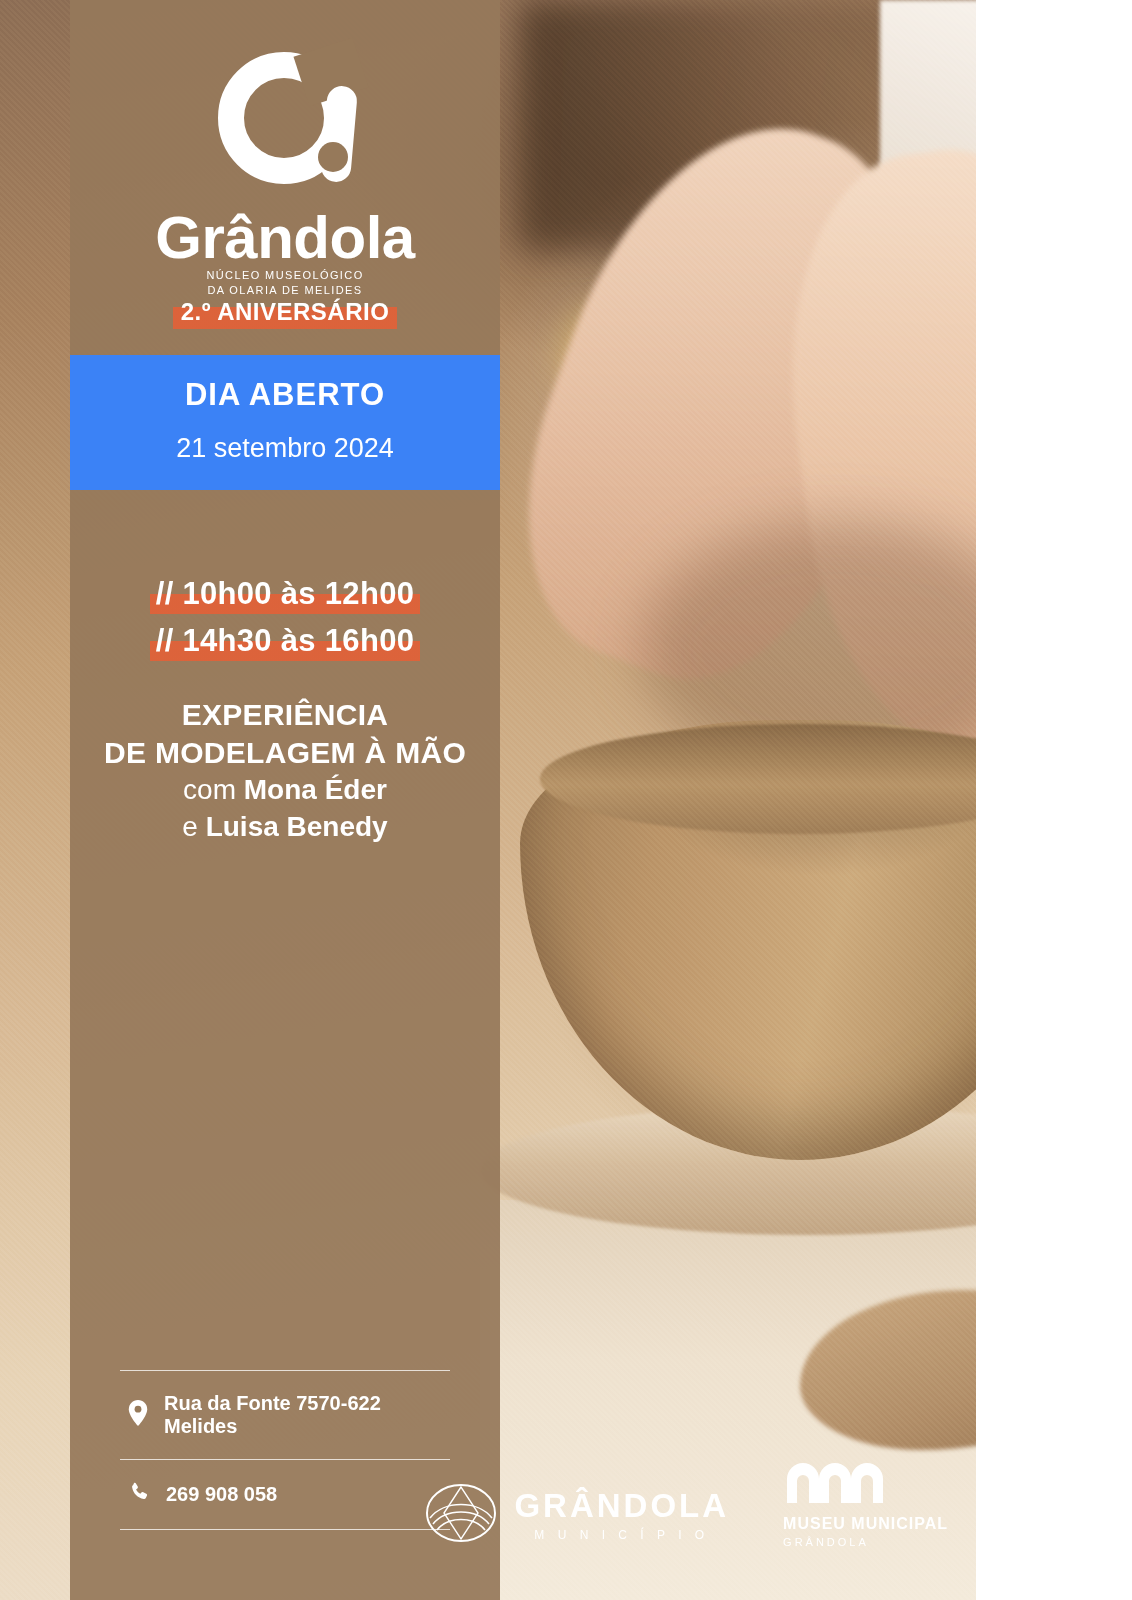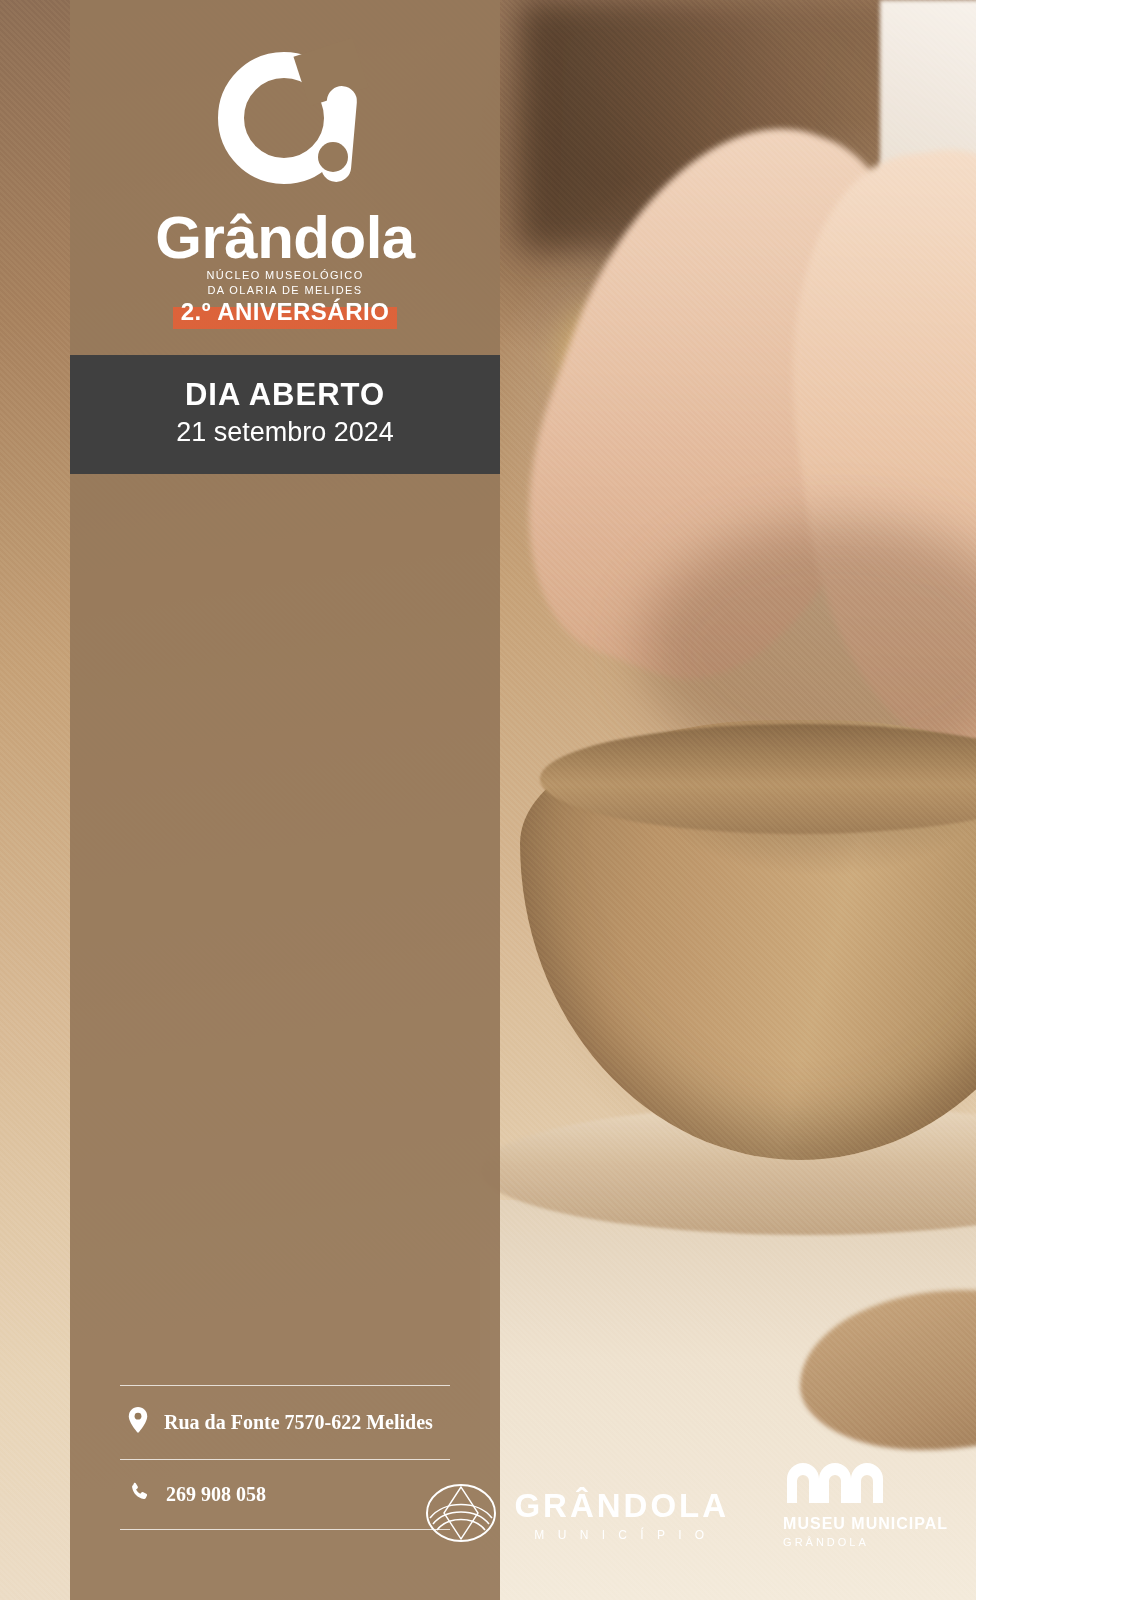--- a/index.html
+++ b/index.html
@@ -191,31 +191,31 @@
     font-weight: bold;
     letter-spacing: 0.5px;
     background: linear-gradient(to top, rgba(226,97,56,0.92) 0 22px, rgba(0,0,0,0) 22px);
     padding: 0 8px 3px 8px;
   }
 
   
   .band {
     margin-top: 26px;
     width: 430px;
-    background: #404040;
+    background: #3b82f6;
     text-align: center;
     padding: 22px 0 26px 0;
   }
   .band .b-title {
     font-size: 31px;
     font-weight: bold;
     letter-spacing: 1px;
   }
   .band .b-date {
-    margin-top: 4px;
+    margin-top: 20px;
     font-size: 27px;
   }
 
   
   .block1 { margin-top: 86px; width: 100%; text-align: center; }
   .time-line {
     display: inline-block;
     font-size: 31px;
     font-weight: bold;
     letter-spacing: 0.3px;
@@ -237,21 +237,20 @@
   .body-line b { font-weight: bold; }
 
   .block2 { margin-top: 132px; width: 100%; text-align: center; }
 
   
   .contacts {
     position: absolute;
     left: 50px;
     bottom: 58px;
     width: 330px;
-    font-family: Liberation Serif, serif;
   }
   .hr {
     height: 1px;
     background: rgba(255,255,255,0.75);
     margin: 12px 0;
   }
   .contact-row {
     display: flex;
     align-items: center;
     gap: 16px;
@@ -337,20 +336,36 @@
       <div>DA OLARIA DE MELIDES</div>
     </div>
 
     <div class="anniversary">2.º ANIVERSÁRIO</div>
 
     <div class="band">
       <div class="b-title">DIA ABERTO</div>
       <div class="b-date">21 setembro 2024</div>
     </div>
 
+    <div class="block1">
+      <div class="time-line">// 10h00 às 12h00</div>
+      <br>
+      <div class="time-line">// 14h30 às 16h00</div>
+
+      <div class="body-title">
+        <div>EXPERIÊNCIA</div>
+        <div>DE MODELAGEM À MÃO</div>
+      </div>
+      <div class="body-line">
+        <span>com </span><b>Mona Éder</b>
+      </div>
+      <div class="body-line">
+        <span>e </span><b>Luisa Benedy</b>
+      </div>
+    </div>
 
 
     <div class="contacts">
       <div class="hr"></div>
       <div class="contact-row">
         <span>
           <svg width="20" height="26" viewBox="0 0 20 26" aria-hidden="true">
             <path d="M10 0C4.9 0 0.8 4.1 0.8 9.2 0.8 16.1 10 26 10 26s9.2-9.9 9.2-16.8C19.2 4.1 15.1 0 10 0z" fill="#ffffff"></path>
             <circle cx="10" cy="9.2" r="3.4" fill="#967a5a"></circle>
           </svg>

